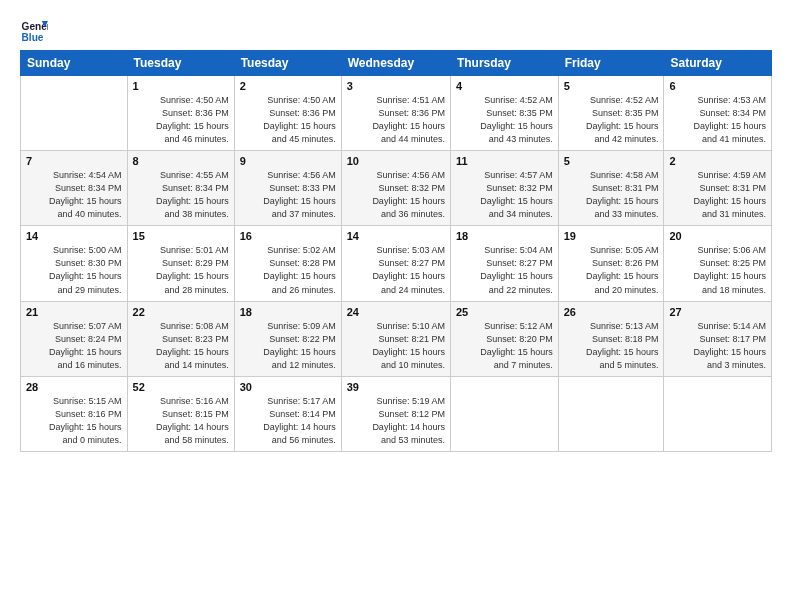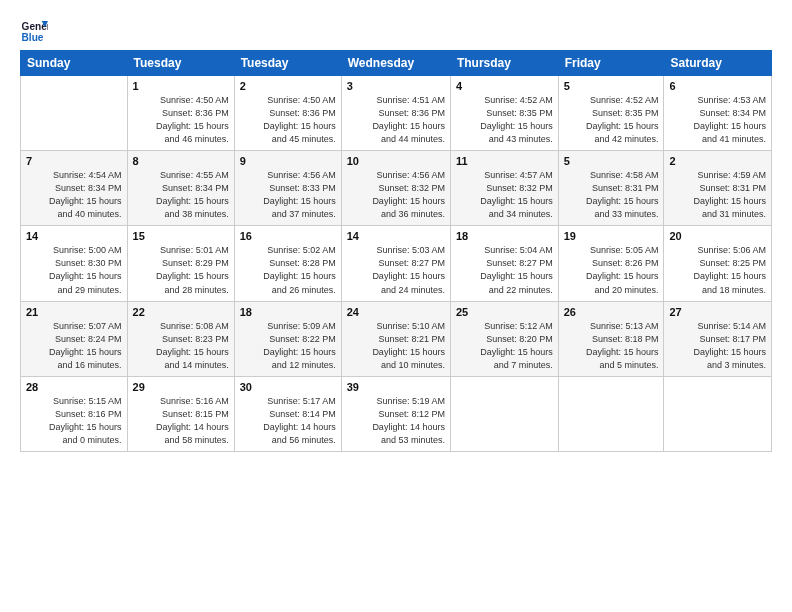--- a/index.html
+++ b/index.html
@@ -234,21 +234,21 @@
             <span class="day-num">27</span>
             <div class="day-info">Sunrise: 5:14 AM<br>Sunset: 8:17 PM<br>Daylight: 15 hours<br>and 3 minutes.</div>
           </td>
         </tr>
         <tr>
           <td>
             <span class="day-num">28</span>
             <div class="day-info">Sunrise: 5:15 AM<br>Sunset: 8:16 PM<br>Daylight: 15 hours<br>and 0 minutes.</div>
           </td>
           <td>
-            <span class="day-num">29</span>
+            <span class="day-num">52</span>
             <div class="day-info">Sunrise: 5:16 AM<br>Sunset: 8:15 PM<br>Daylight: 14 hours<br>and 58 minutes.</div>
           </td>
           <td>
             <span class="day-num">30</span>
             <div class="day-info">Sunrise: 5:17 AM<br>Sunset: 8:14 PM<br>Daylight: 14 hours<br>and 56 minutes.</div>
           </td>
           <td>
             <span class="day-num">39</span>
             <div class="day-info">Sunrise: 5:19 AM<br>Sunset: 8:12 PM<br>Daylight: 14 hours<br>and 53 minutes.</div>
           </td>

